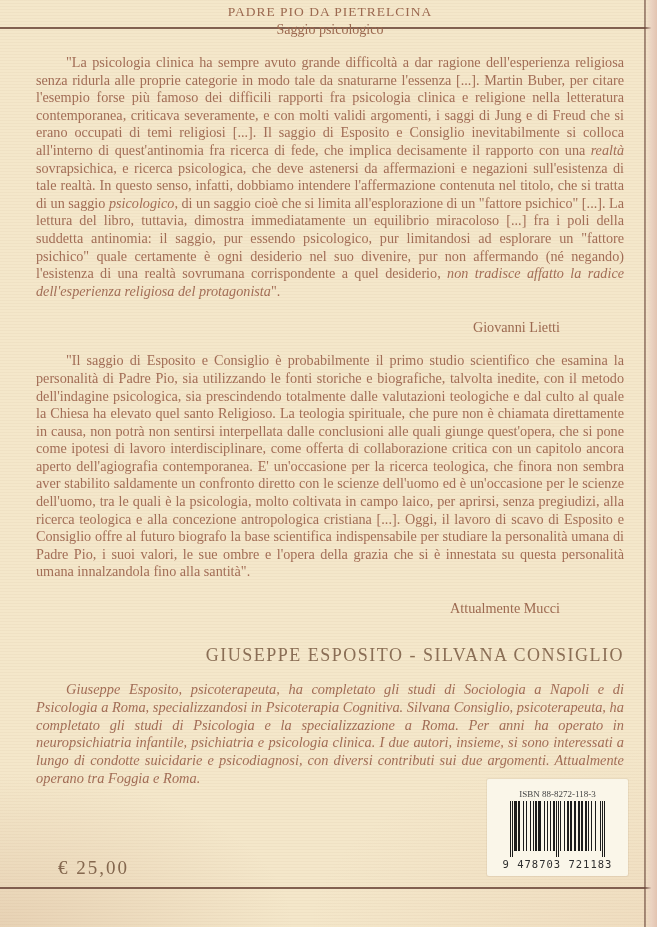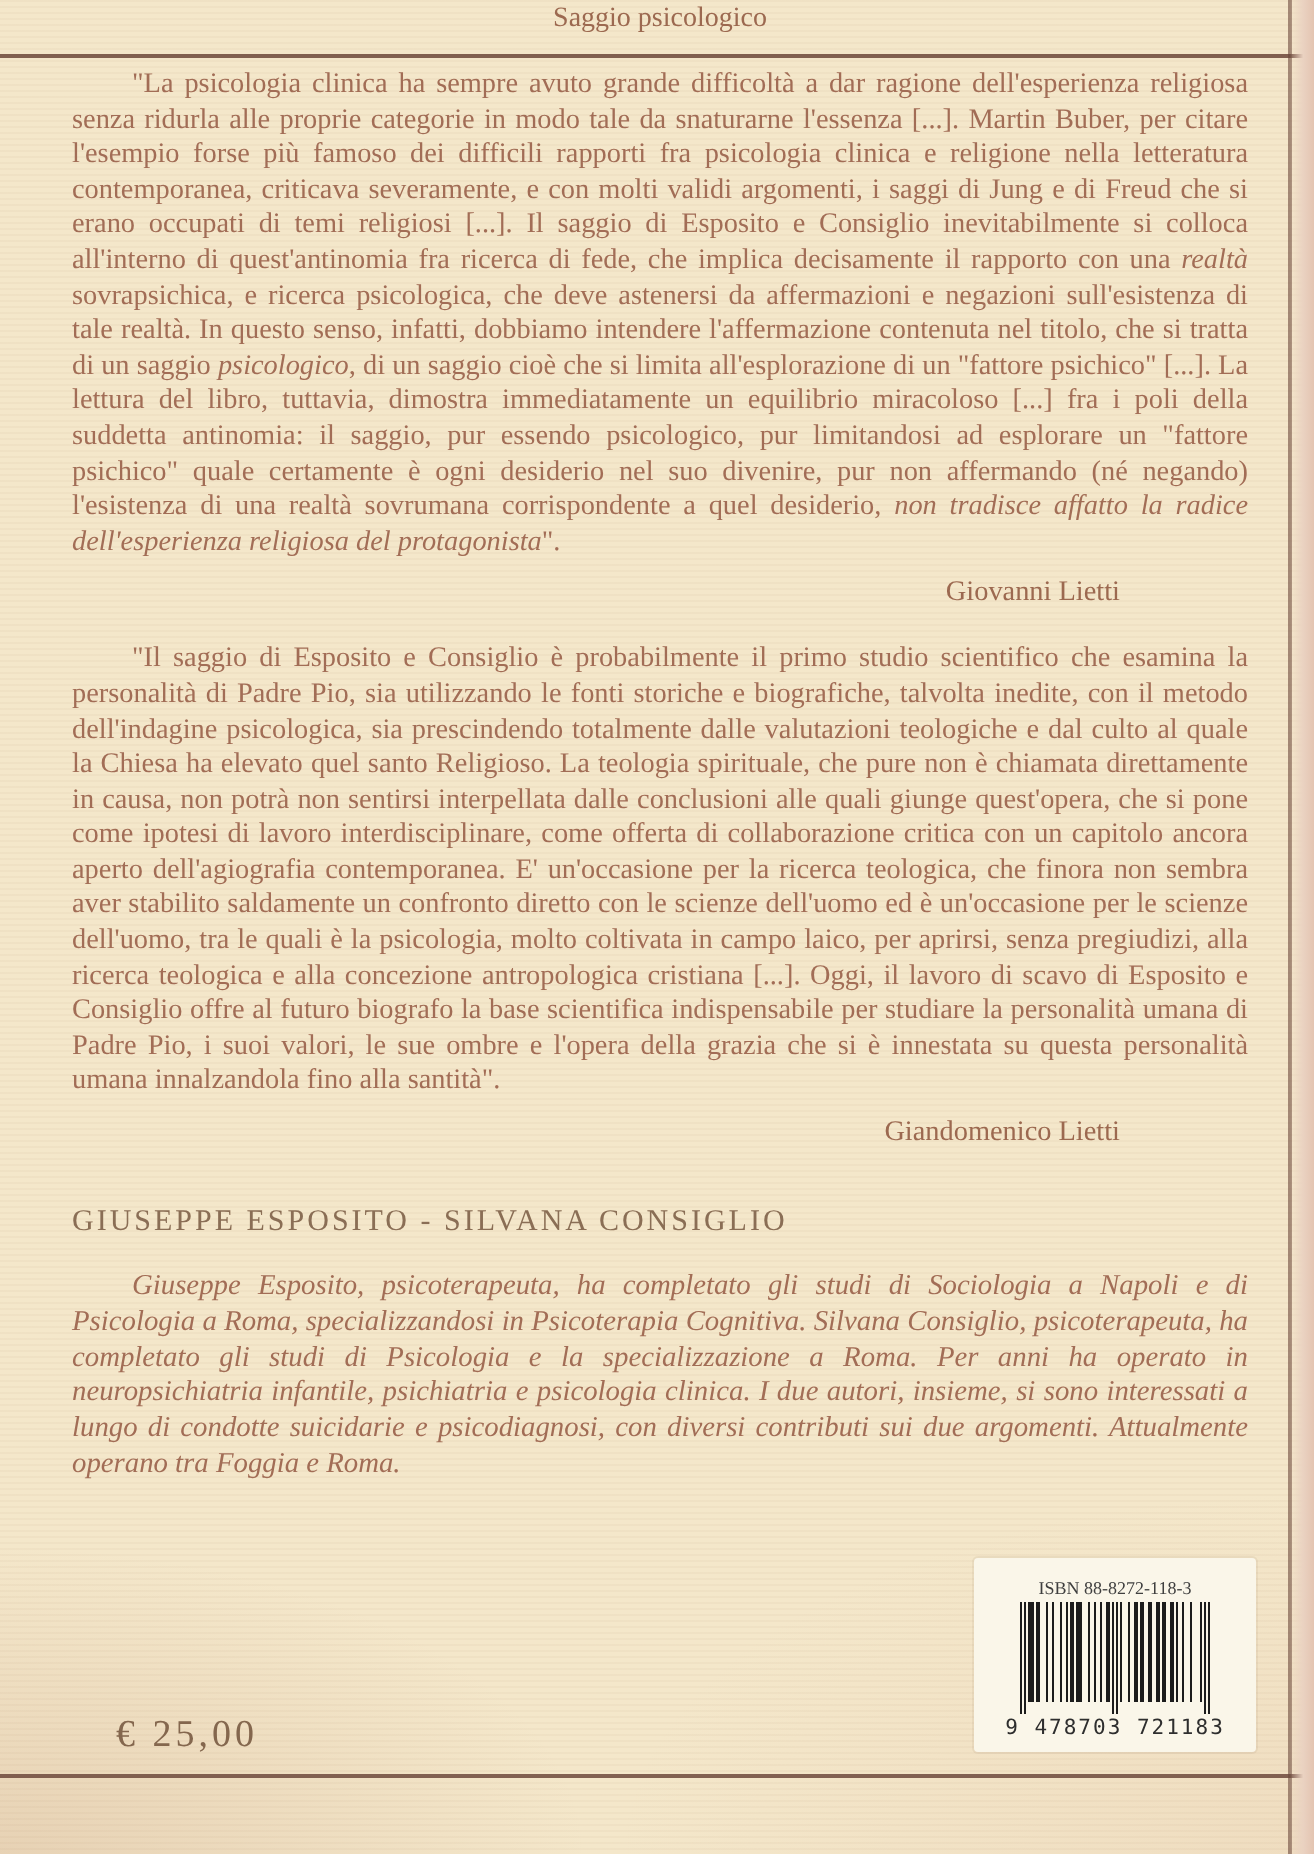--- a/index.html
+++ b/index.html
@@ -24,22 +24,22 @@
   .content{position:absolute;left:36px;top:0;width:588px;color:#a06b54;}
   h1,h2,h3{font-weight:normal;text-align:center;margin:0;}
   h1{margin-top:40px;font-size:17px;letter-spacing:1.2px;color:#8e5c45;}
   h2{margin-top:4px;font-size:13.5px;letter-spacing:1px;color:#9c6950;}
   h3{margin-top:2px;font-size:14px;color:#9c6950;}
   p.quote{
     margin:16px 0 0 0;font-size:14.2px;line-height:17.6px;
     text-align:justify;text-indent:30px;color:#a26d56;
   }
   .it{font-style:italic;}
-  .sig{margin-top:8px;text-align:right;padding-right:64px;font-size:14.2px;color:#9c6950;}
-  .authors-heading{margin-top:28px;text-align:left;font-size:15px;letter-spacing:1.5px;color:#8a6e55;}
+  .sig{margin-top:19px;text-align:right;padding-right:64px;font-size:14.2px;color:#9c6950;}
+  .authors-heading{margin-top:28px;text-align:right;font-size:18px;letter-spacing:1.5px;color:#8a6e55;}
   p.bio{
     margin:15px 0 0 0;font-size:14.4px;line-height:17.8px;
     text-align:justify;text-indent:30px;font-style:italic;color:#a26d56;
   }
   .price{
     position:absolute;left:58px;top:857px;
     font-size:19px;letter-spacing:2px;color:#84674e;
   }
   .barcode-label{
     position:absolute;left:487px;top:779px;width:141px;height:97px;
@@ -53,27 +53,28 @@
 </head>
 <body>
 
 <div class="cover">
   <div class="rule top"></div>
   <div class="rule bottom"></div>
   <div class="vrule"></div>
   <div class="page-edge"></div>
 
   <div class="content">
+    <h2>PADRE PIO DA PIETRELCINA</h2>
     <h3>Saggio psicologico</h3>
 
     <p class="quote"><span>"La psicologia clinica ha sempre avuto grande difficoltà a dar ragione dell'esperienza religiosa senza ridurla alle proprie categorie in modo tale da snaturarne l'essenza [...]. Martin Buber, per citare l'esempio forse più famoso dei difficili rapporti fra psicologia clinica e religione nella letteratura contemporanea, criticava severamente, e con molti validi argomenti, i saggi di Jung e di Freud che si erano occupati di temi religiosi [...]. Il saggio di Esposito e Consiglio inevitabilmente si colloca all'interno di quest'antinomia fra ricerca di fede, che implica decisamente il rapporto con una </span><span class="it">realtà</span><span> sovrapsichica, e ricerca psicologica, che deve astenersi da affermazioni e negazioni sull'esistenza di tale realtà. In questo senso, infatti, dobbiamo intendere l'affermazione contenuta nel titolo, che si tratta di un saggio </span><span class="it">psicologico</span><span>, di un saggio cioè che si limita all'esplorazione di un "fattore psichico" [...]. La lettura del libro, tuttavia, dimostra immediatamente un equilibrio miracoloso [...] fra i poli della suddetta antinomia: il saggio, pur essendo psicologico, pur limitandosi ad esplorare un "fattore psichico" quale certamente è ogni desiderio nel suo divenire, pur non affermando (né negando) l'esistenza di una realtà sovrumana corrispondente a quel desiderio, </span><span class="it">non tradisce affatto la radice dell'esperienza religiosa del protagonista</span><span>".</span></p>
     <div class="sig">Giovanni Lietti</div>
 
     <p class="quote">"Il saggio di Esposito e Consiglio è probabilmente il primo studio scientifico che esamina la personalità di Padre Pio, sia utilizzando le fonti storiche e biografiche, talvolta inedite, con il metodo dell'indagine psicologica, sia prescindendo totalmente dalle valutazioni teologiche e dal culto al quale la Chiesa ha elevato quel santo Religioso. La teologia spirituale, che pure non è chiamata direttamente in causa, non potrà non sentirsi interpellata dalle conclusioni alle quali giunge quest'opera, che si pone come ipotesi di lavoro interdisciplinare, come offerta di collaborazione critica con un capitolo ancora aperto dell'agiografia contemporanea. E' un'occasione per la ricerca teologica, che finora non sembra aver stabilito saldamente un confronto diretto con le scienze dell'uomo ed è un'occasione per le scienze dell'uomo, tra le quali è la psicologia, molto coltivata in campo laico, per aprirsi, senza pregiudizi, alla ricerca teologica e alla concezione antropologica cristiana [...]. Oggi, il lavoro di scavo di Esposito e Consiglio offre al futuro biografo la base scientifica indispensabile per studiare la personalità umana di Padre Pio, i suoi valori, le sue ombre e l'opera della grazia che si è innestata su questa personalità umana innalzandola fino alla santità".</p>
-    <div class="sig">Giandomenico Lietti</div>
+    <div class="sig">Attualmente Mucci</div>
 
     <div class="authors-heading">GIUSEPPE ESPOSITO - SILVANA CONSIGLIO</div>
     <p class="bio">Giuseppe Esposito, psicoterapeuta, ha completato gli studi di Sociologia a Napoli e di Psicologia a Roma, specializzandosi in Psicoterapia Cognitiva. Silvana Consiglio, psicoterapeuta, ha completato gli studi di Psicologia e la specializzazione a Roma. Per anni ha operato in neuropsichiatria infantile, psichiatria e psicologia clinica. I due autori, insieme, si sono interessati a lungo di condotte suicidarie e psicodiagnosi, con diversi contributi sui due argomenti. Attualmente operano tra Foggia e Roma.</p>
   </div>
 
   <div class="price">€ 25,00</div>
 
   <div class="barcode-label">
     <div class="isbn">ISBN 88-8272-118-3</div>
     <svg class="bars" id="barcode-svg" width="125" height="56" viewBox="0 0 95 56" shape-rendering="crispEdges">

